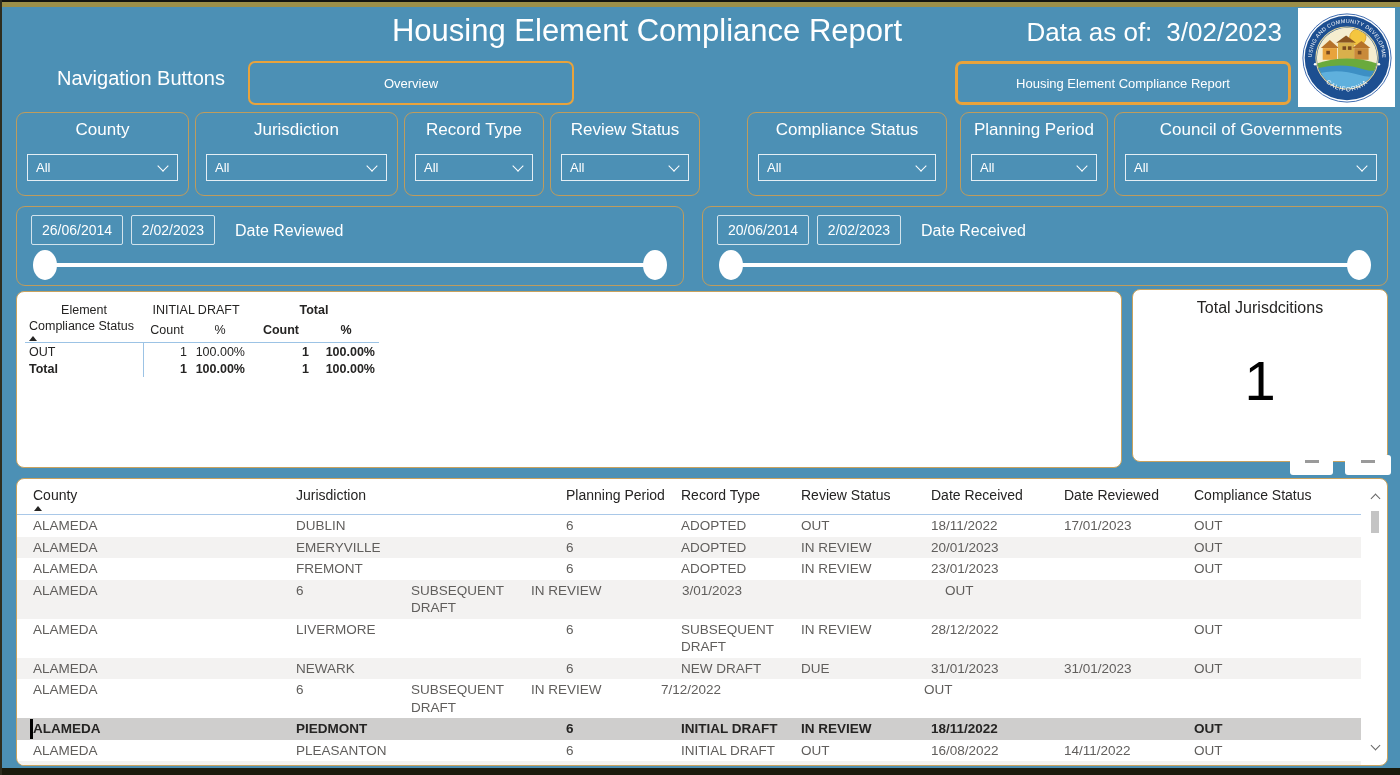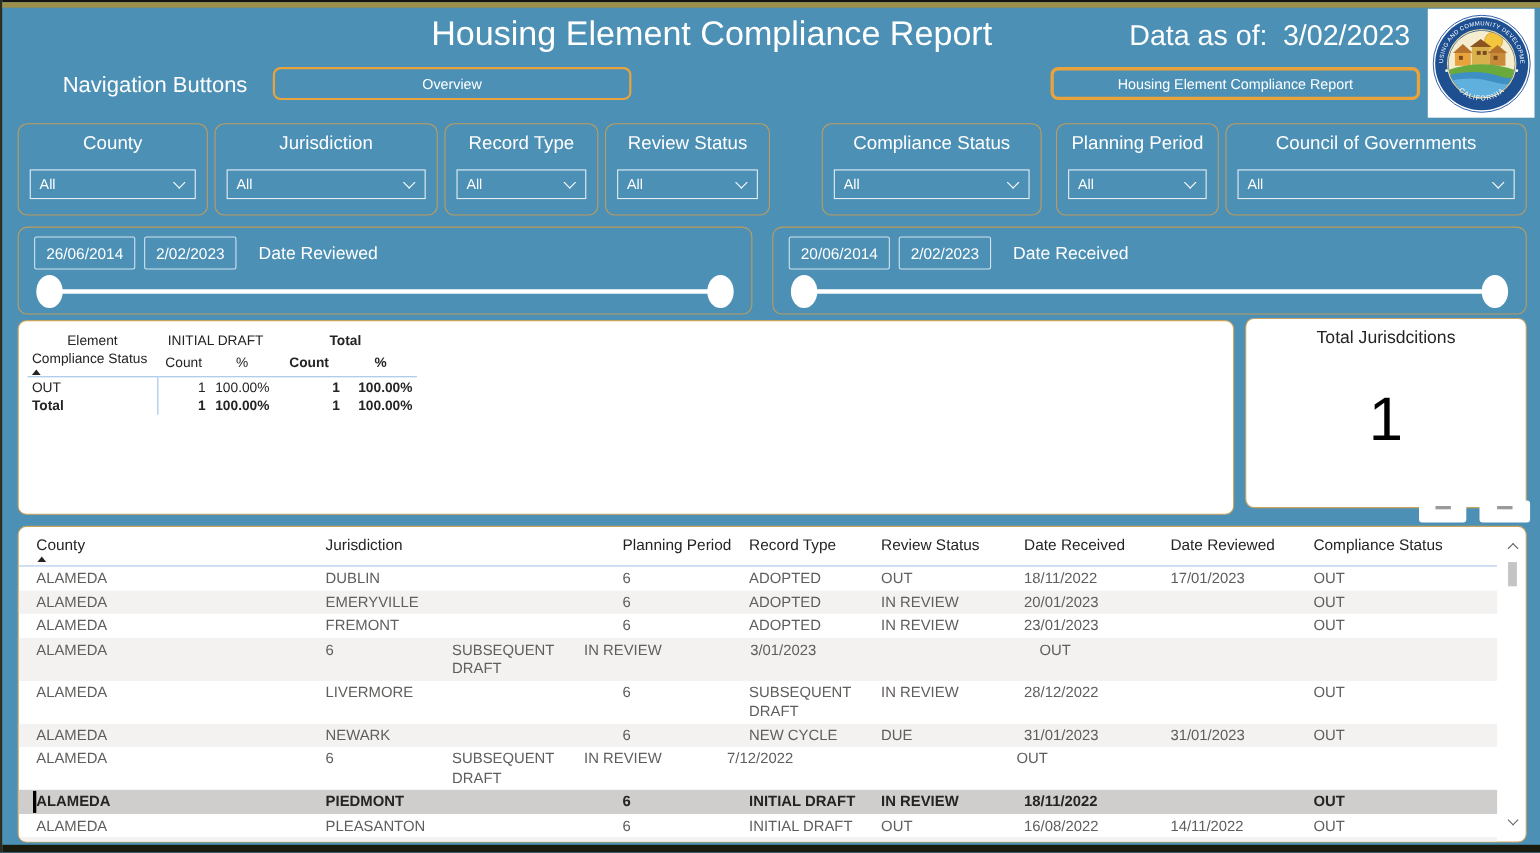--- a/index.html
+++ b/index.html
@@ -13,21 +13,21 @@
 
   
   .page-title { position:absolute; top:13px; left:0; width:1290px; text-align:center;
                 color:#fff; font-size:31px; }
   .data-as-of { position:absolute; top:17px; right:118px; color:#fff; font-size:26px; }
   .data-as-of .v { margin-left:14px; }
   .logo-panel { position:absolute; left:1296px; top:8px; width:97px; height:99px; background:#fff;
                 display:flex; align-items:center; justify-content:center; }
 
   .nav-label { position:absolute; left:55px; top:67px; color:#fff; font-size:20px; }
-  .nav-btn { position:absolute; top:61px; height:30px; border:2px solid #E8A33C; border-radius:7px;
+  .nav-btn { position:absolute; top:61px; height:44px; border:2px solid #E8A33C; border-radius:7px;
              color:#fff; font-size:13px; display:flex; align-items:center; justify-content:center;
              cursor:pointer; }
   .nav-btn.active { border-width:3px; }
 
   
   .filter-box { position:absolute; top:112px; height:84px; border:1px solid #BE9C5E; border-radius:9px; }
   .filter-title { color:#fff; font-size:17px; text-align:center; margin-top:7px; white-space:nowrap; }
   .filter-dd { position:absolute; left:10px; right:10px; top:41px; height:27px;
                border:1px solid rgba(255,255,255,.85); display:flex; align-items:center;
                justify-content:space-between; color:#fff; font-size:13px; padding:0 10px 0 8px; cursor:pointer; }
@@ -252,21 +252,21 @@
             <div class="t-cell" style="width: 120px;">SUBSEQUENT DRAFT</div>
             <div class="t-cell" style="width: 130px;">IN REVIEW</div>
             <div class="t-cell" style="width: 133px;">28/12/2022</div>
             <div class="t-cell" style="width: 130px;"></div>
             <div class="t-cell" style="width: 150px;">OUT</div>
           </div>
           <div class="t-row alt">
             <div class="t-cell" style="width: 263px;">ALAMEDA</div>
             <div class="t-cell" style="width: 270px;">NEWARK</div>
             <div class="t-cell" style="width: 115px;">6</div>
-            <div class="t-cell" style="width: 120px;">NEW CYCLE</div>
+            <div class="t-cell" style="width: 120px;">NEW DRAFT</div>
             <div class="t-cell" style="width: 130px;">DUE</div>
             <div class="t-cell" style="width: 133px;">31/01/2023</div>
             <div class="t-cell" style="width: 130px;">31/01/2023</div>
             <div class="t-cell" style="width: 150px;">OUT</div>
           </div>
           <div class="t-row">
             <div class="t-cell" style="width: 263px;">ALAMEDA</div>
             <div class="t-cell" style="width: 115px;">6</div>
             <div class="t-cell" style="width: 120px;">SUBSEQUENT DRAFT</div>
             <div class="t-cell" style="width: 130px;">IN REVIEW</div>

